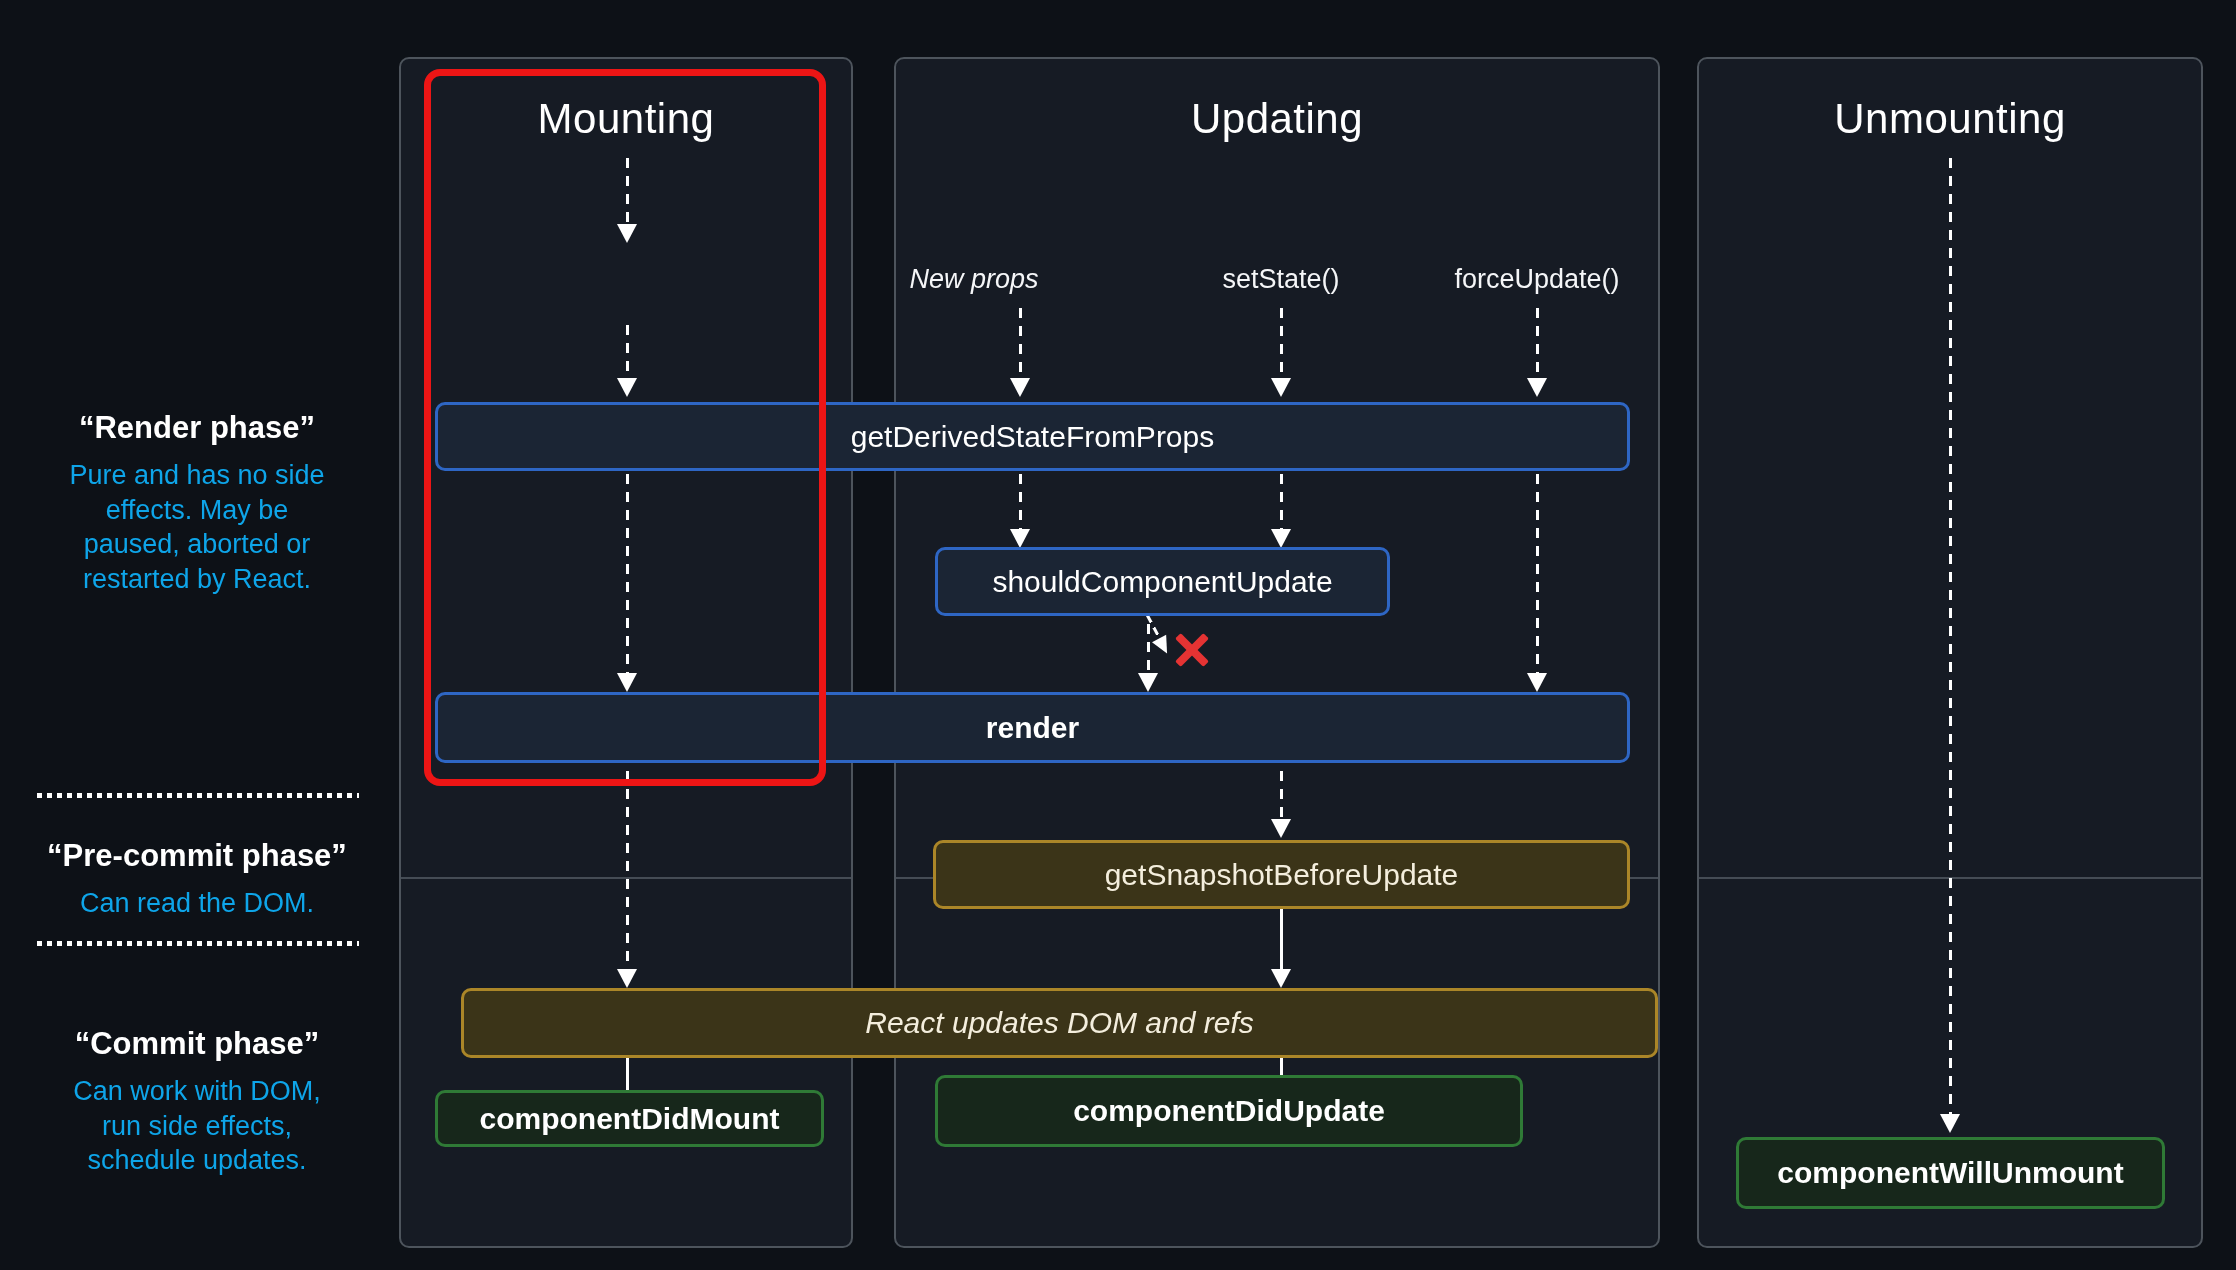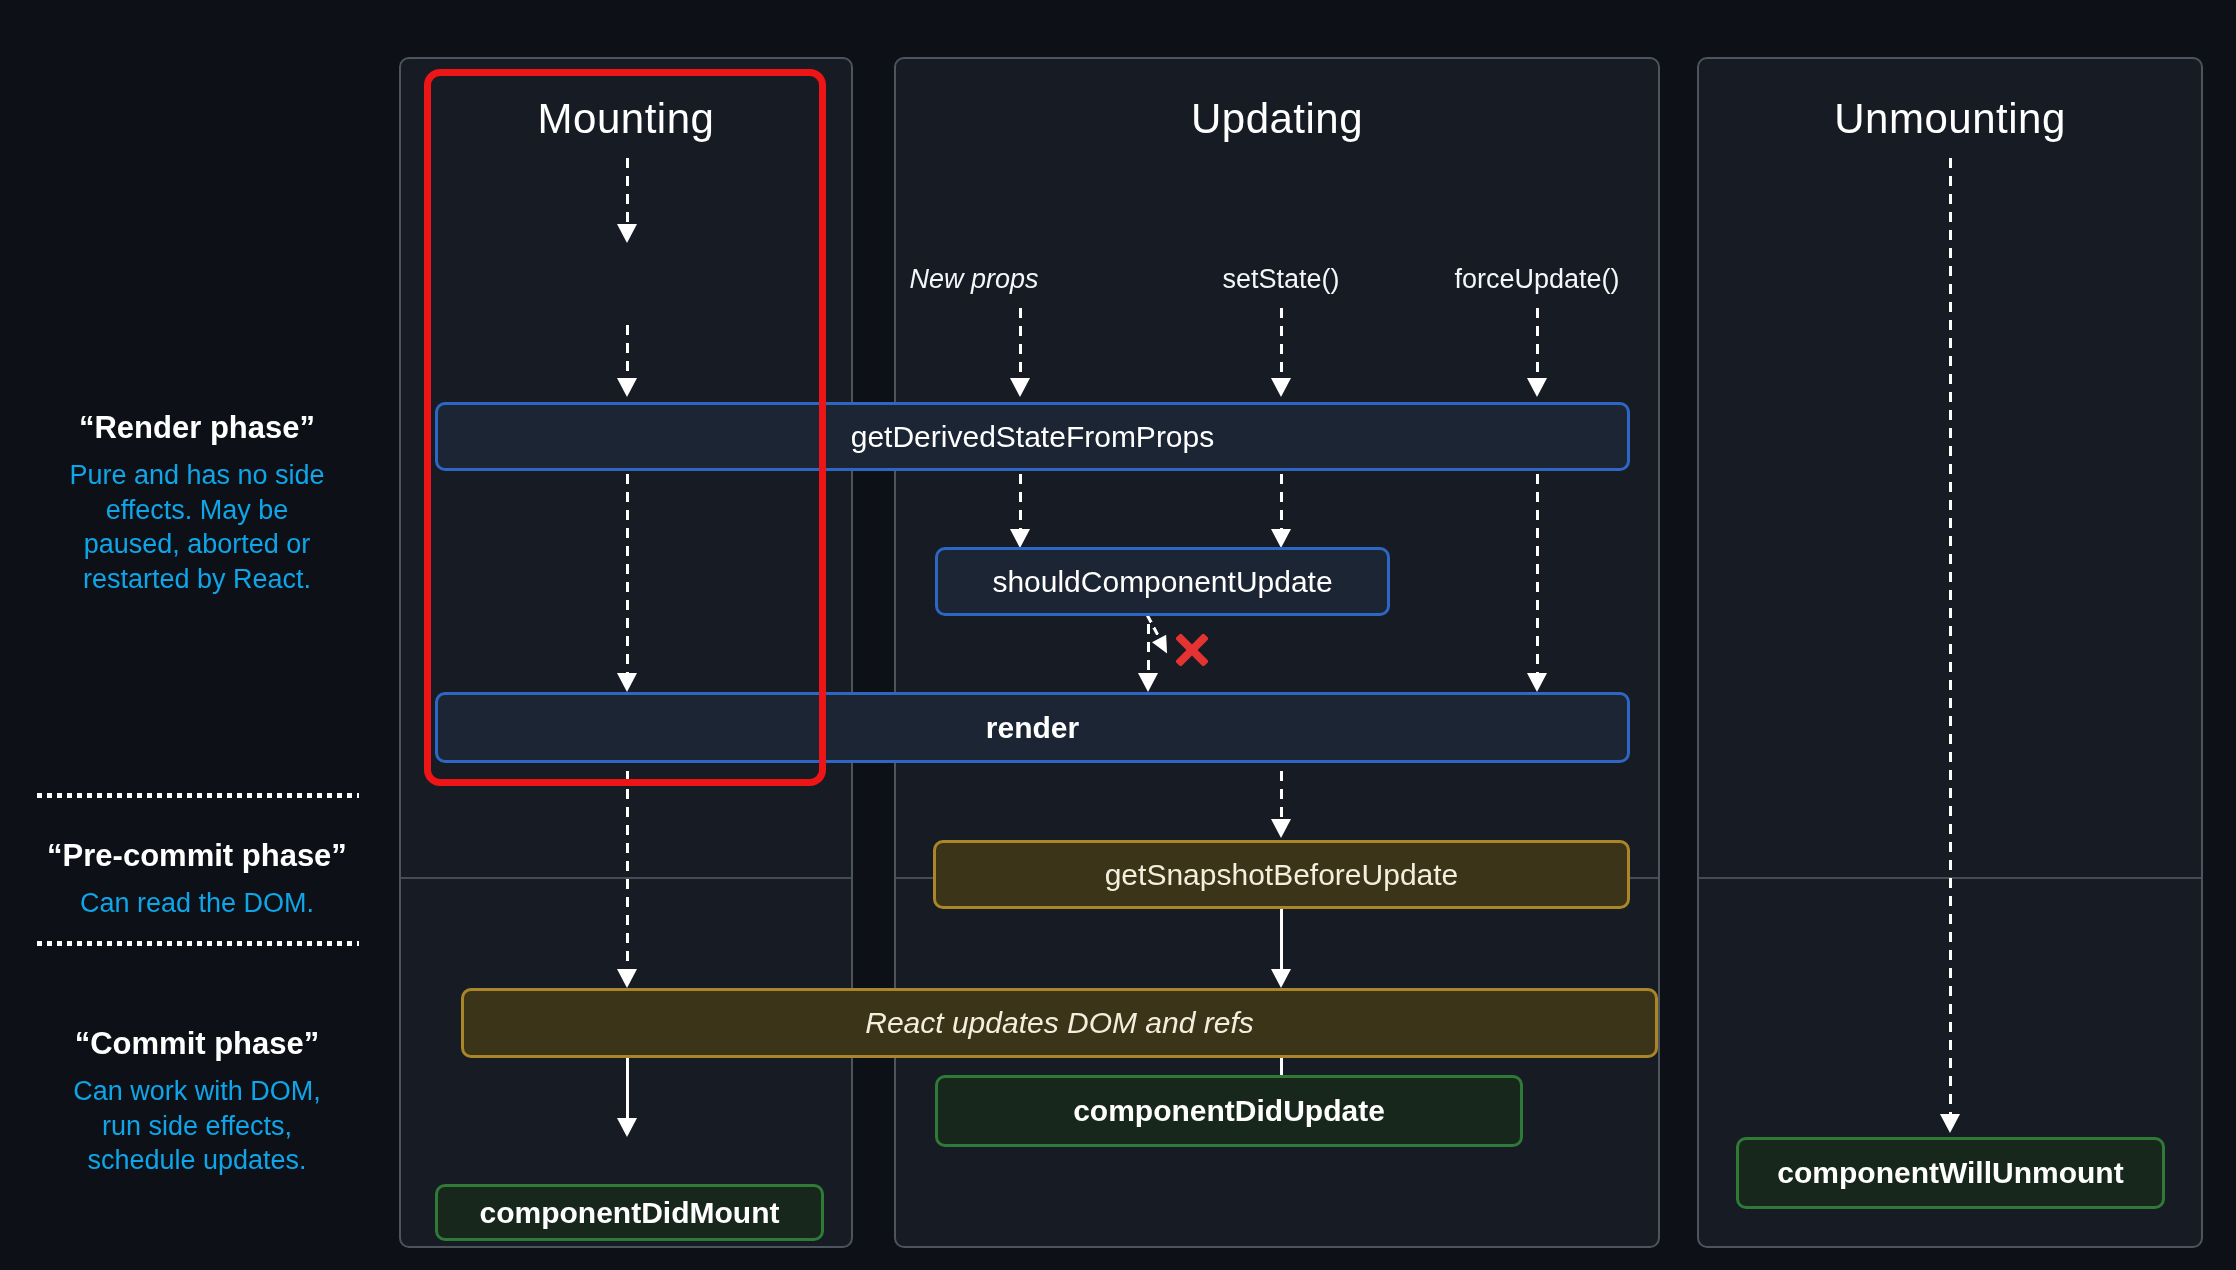--- a/index.html
+++ b/index.html
@@ -164,19 +164,19 @@
   <div class="ahead" style="left:1271px;top:1118px;"></div>
 
   <div class="vline dash" style="left:1948.5px;top:158px;height:956px;"></div>
   <div class="ahead" style="left:1940px;top:1114px;"></div>
 
   <div class="box box-blue" style="left:435px;top:402px;width:1195px;height:69px;">getDerivedStateFromProps</div>
   <div class="box box-blue" style="left:935px;top:547px;width:455px;height:69px;">shouldComponentUpdate</div>
   <div class="box box-blue bold" style="left:435px;top:692px;width:1195px;height:71px;">render</div>
   <div class="box box-yellow" style="left:933px;top:840px;width:697px;height:69px;">getSnapshotBeforeUpdate</div>
   <div class="box box-yellow italic" style="left:433px;top:988px;width:1197px;height:70px;margin-left:28px;">React updates DOM and refs</div>
-  <div class="box box-green bold" style="left:435px;top:1184px;width:389px;height:57px;">componentDidMount</div>
+  <div class="box box-green bold" style="left:435px;top:1090px;width:389px;height:57px;">componentDidMount</div>
   <div class="box box-green bold" style="left:935px;top:1075px;width:588px;height:72px;">componentDidUpdate</div>
   <div class="box box-green bold" style="left:1736px;top:1137px;width:429px;height:72px;">componentWillUnmount</div>
 
   <div class="red-rect"></div>
 
 </div>
 
 </body></html>

